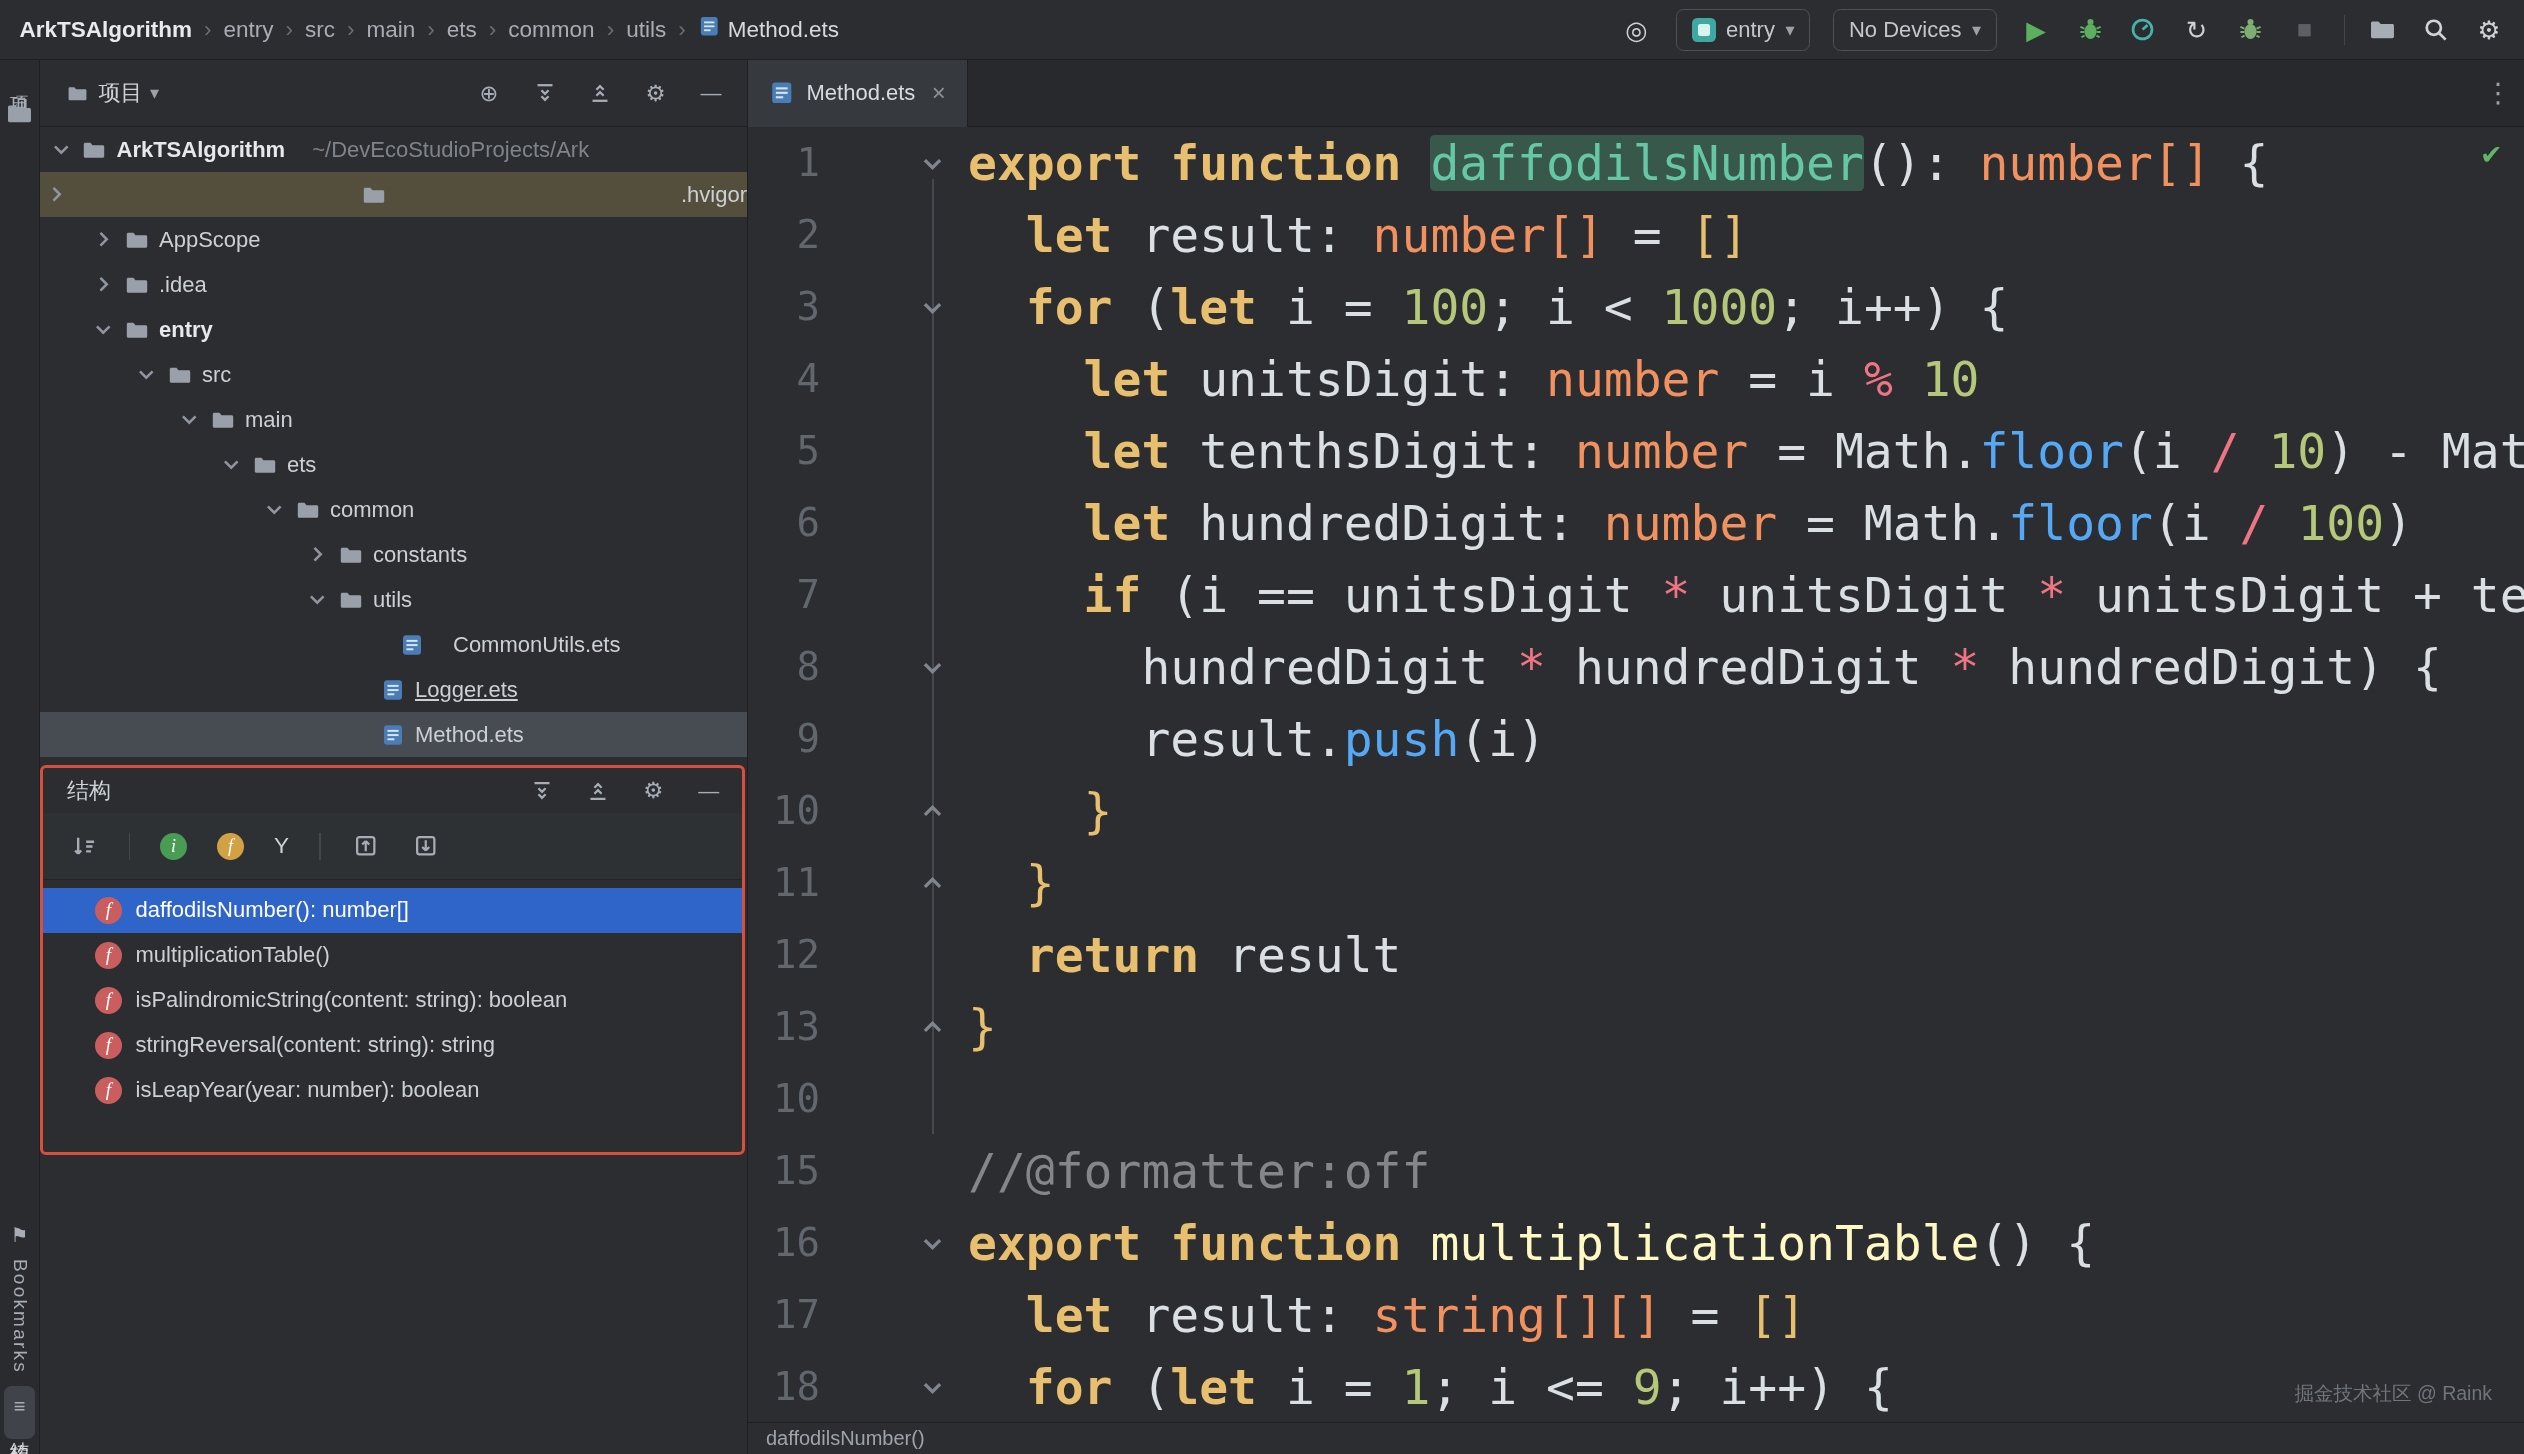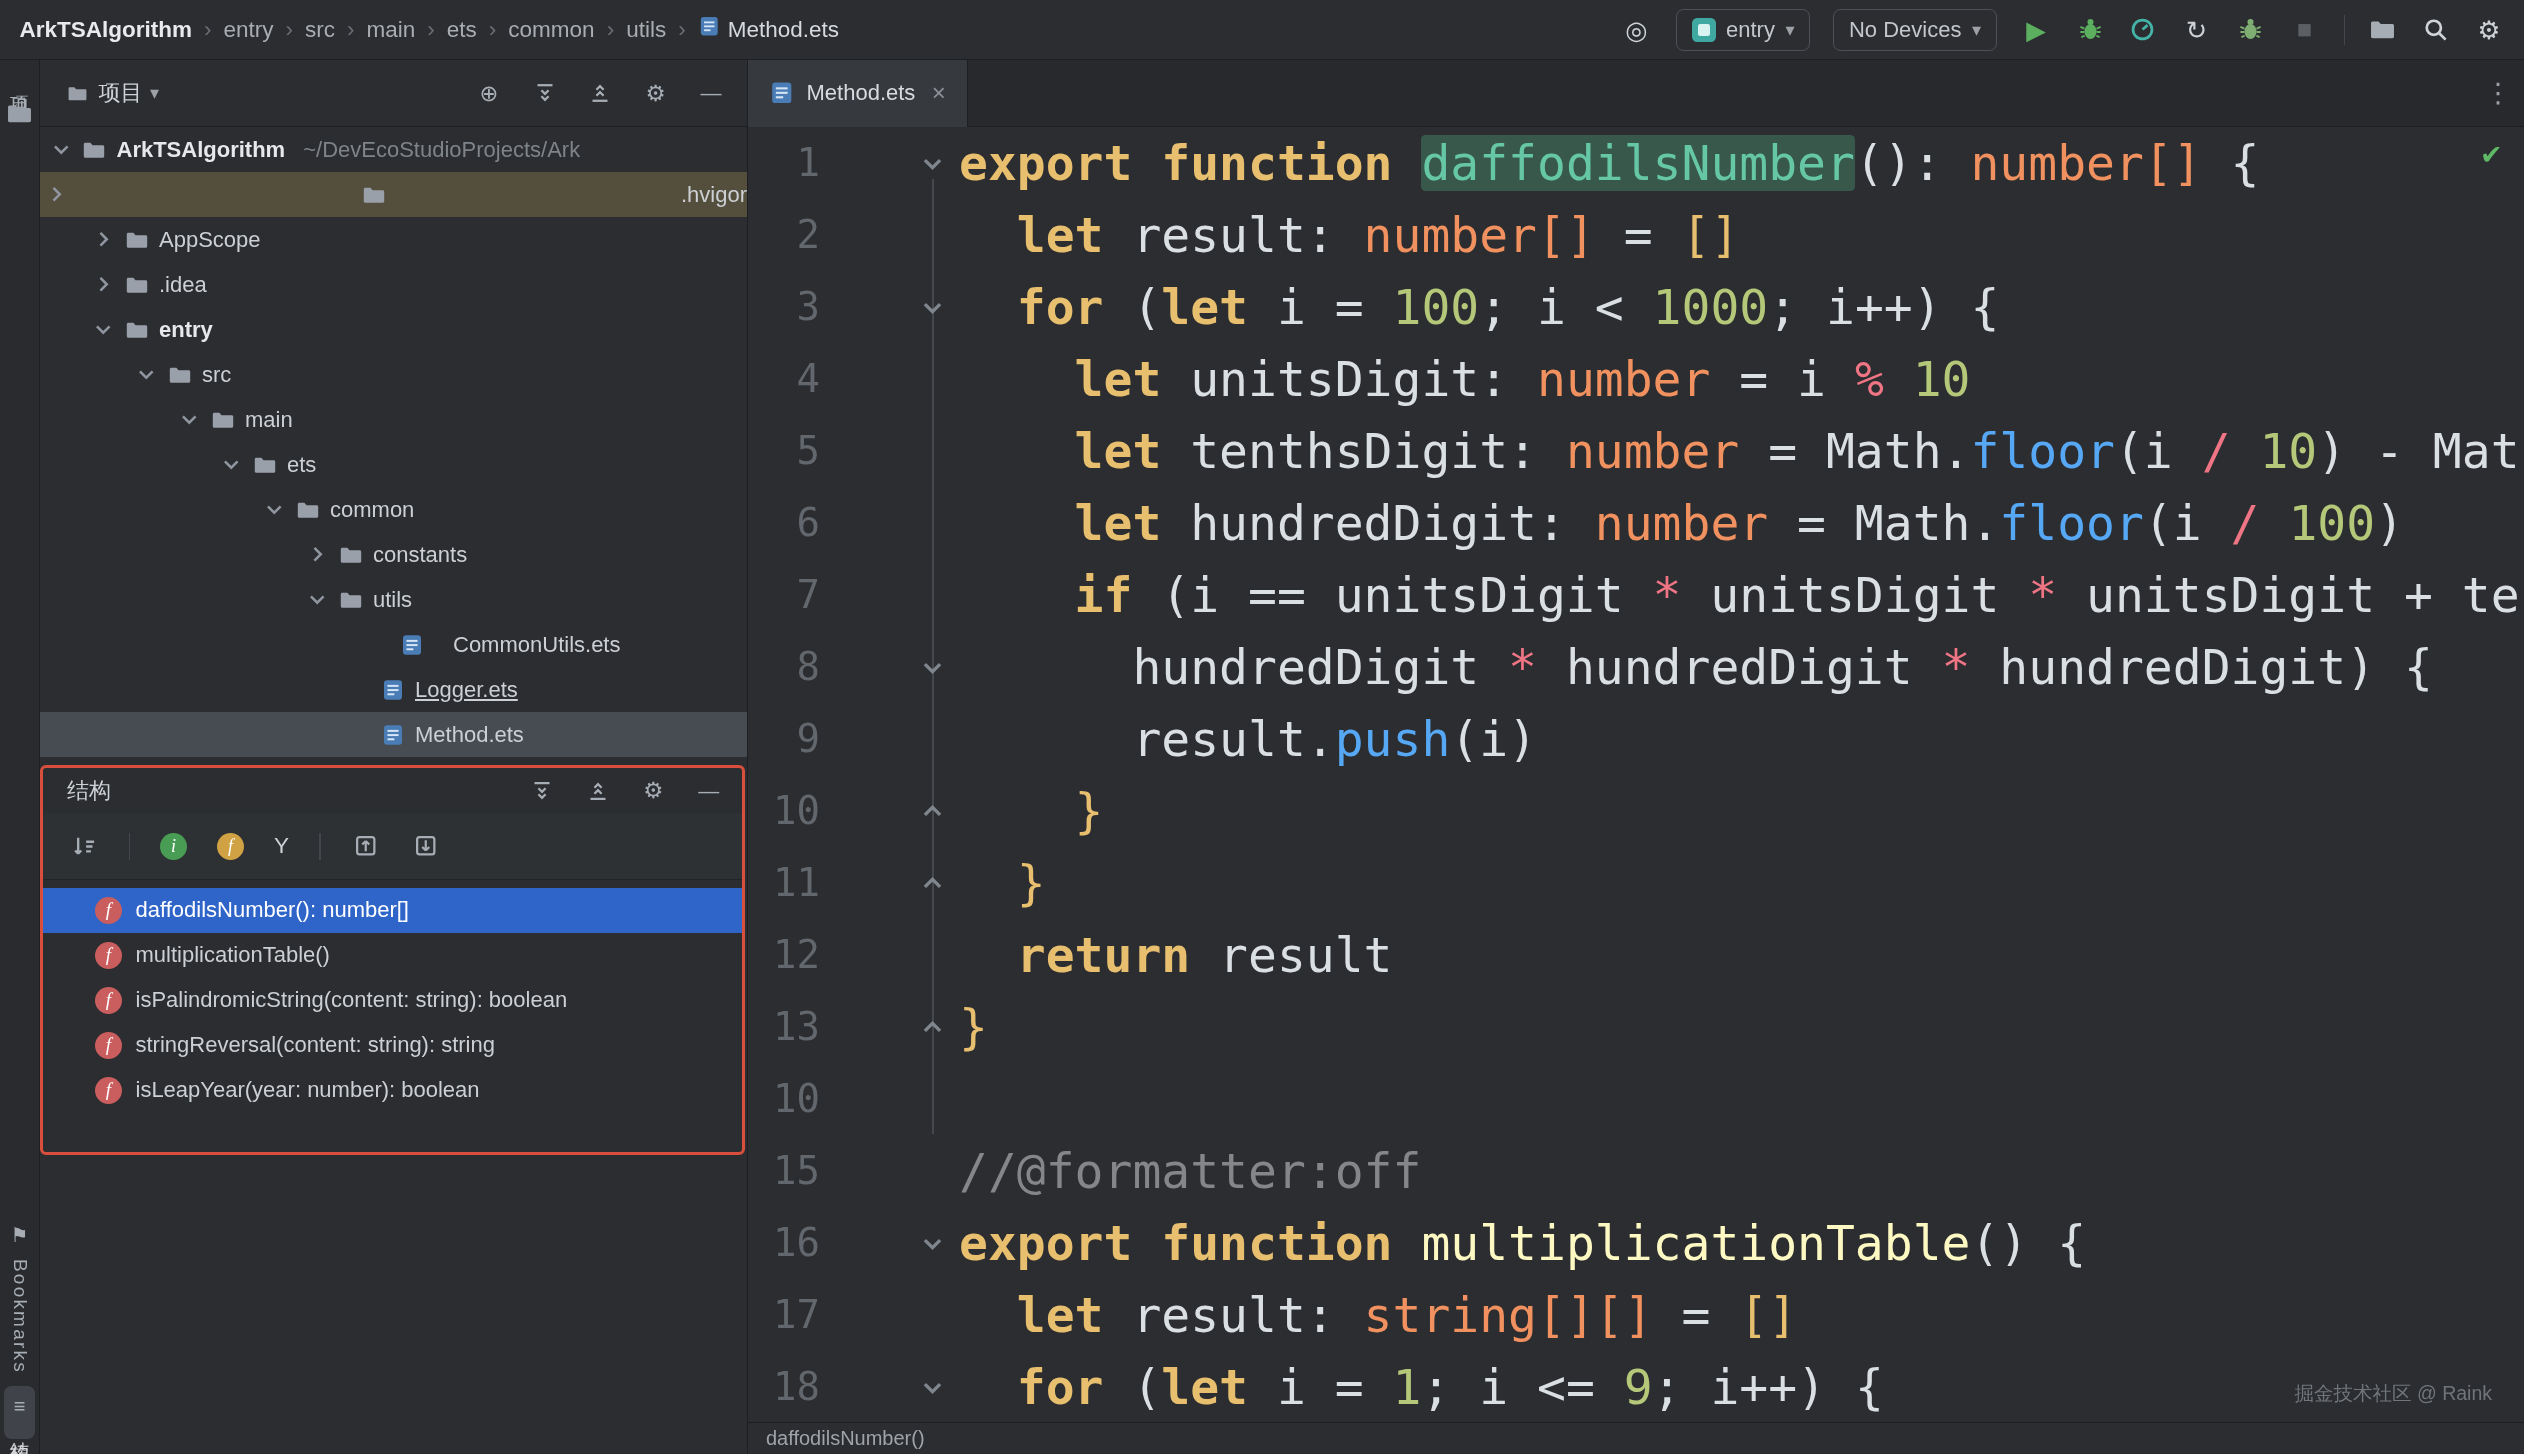--- a/index.html
+++ b/index.html
@@ -50,21 +50,21 @@
   
   .tree { flex:none; }
   .trow { height:45px; display:flex; align-items:center; white-space:nowrap; overflow:hidden; font-size:22px; color:#ccd0d4; }
   .trow.sel { background:#474b52; }
   .trow.warm { background:#544e3d; }
   .trow .cell { width:33px; height:33px; flex:none; display:inline-flex; align-items:center; justify-content:center; }
   .trow .cell svg { width:22.5px; height:22.5px; }
   .trow .cell.icn svg { width:24px; height:24px; }
   .tlabel { margin-left:6px; }
   .tlabel.bold { font-weight:bold; color:#e6e8ea; }
-  .tpath { color:#7f848a; margin-left:18px; }
+  .tpath { color:#7f848a; margin-left:27px; }
 
   
   .structure { margin:8.2px 2.2px 0 0; height:390px; flex:none; border:3.7px solid #d94f3d; border-radius:6px; background:#2b2d30; overflow:hidden; display:flex; flex-direction:column; }
   .shead { height:45px; flex:none; display:flex; align-items:center; padding:0 18px 0 24px; }
   .shead .ttl { font-size:22px; color:#ced2d6; }
   .stoolbar { height:67px; flex:none; display:flex; align-items:center; gap:30px; padding-left:25.5px; border-bottom:0.7px solid #222427; background:#2e3134; }
   .tico { width:30px; height:30px; display:inline-flex; align-items:center; justify-content:center; }
   .tico svg { width:25.5px; height:25.5px; }
   .circ { width:27px; height:27px; border-radius:50%; display:inline-flex; align-items:center; justify-content:center; font-size:18px; font-style:italic; font-family:"Liberation Serif", serif; color:#fff; }
   .circ.green { background:#499c54; }
@@ -83,21 +83,21 @@
   .tab svg { width:25.5px; height:25.5px; }
   .tab .close { color:#8d9196; font-size:24px; margin-left:4.5px; }
   .kebab { position:absolute; right:13.5px; font-size:27px; color:#9da0a6; }
 
   .code { position:relative; height:1295px; flex:none; overflow:hidden; background:#2b2d30; }
   .foldline { position:absolute; left:184px; top:52px; width:1.5px; height:955px; background:#45484d; }
   .cline { position:relative; height:72px; }
   .lnum { position:absolute; left:0; top:0; width:72px; text-align:right; font-family:"DejaVu Sans Mono", monospace; font-size:39px; line-height:72px; color:#62676d; }
   .lfold { position:absolute; left:166px; top:0; width:36px; height:72px; display:flex; align-items:center; justify-content:center; }
   .lfold svg { width:27px; height:27px; }
-  .ltext { position:absolute; left:211px; top:0; white-space:pre; font-family:"DejaVu Sans Mono", monospace; font-size:48px; line-height:72px; }
+  .ltext { position:absolute; left:220px; top:0; white-space:pre; font-family:"DejaVu Sans Mono", monospace; font-size:48px; line-height:72px; }
   .tk-k { color:#e8bf6f; font-weight:bold; }
   .tk-p { color:#dadfe4; }
   .tk-t { color:#f0915f; }
   .tk-n { color:#b5c879; }
   .tk-o { color:#ef7585; }
   .tk-c { color:#56a8f5; }
   .tk-f { color:#fef9c3; }
   .tk-h { color:#66c7a6; background:#37584a; border-radius:4.5px; }
   .tk-m { color:#848689; }
   .tk-l { color:#e8bf6f; }

